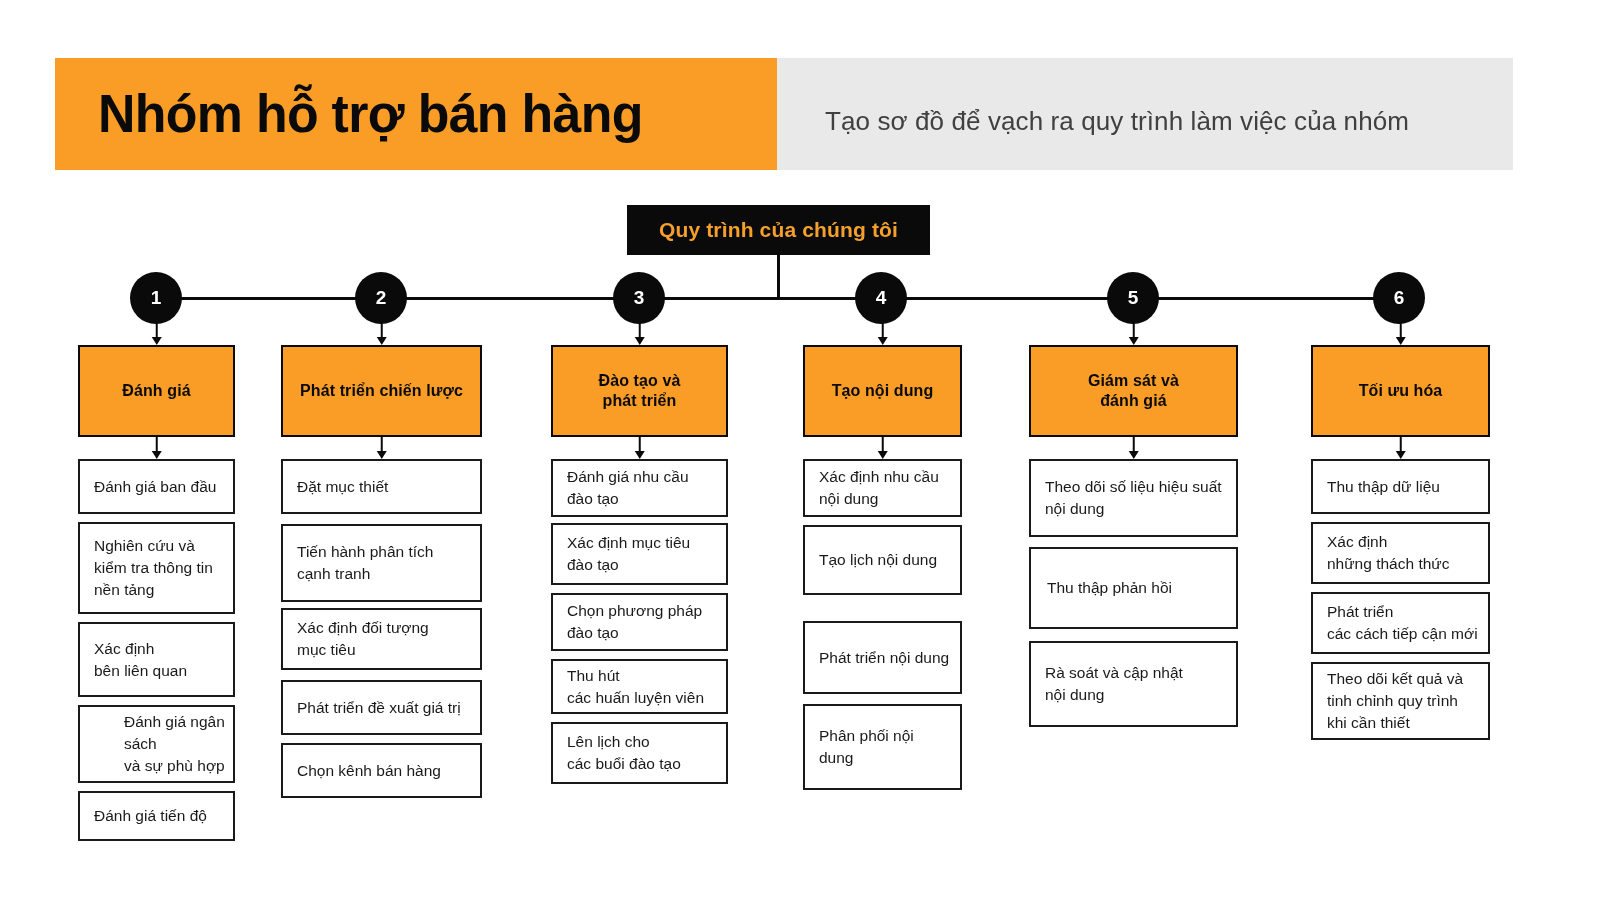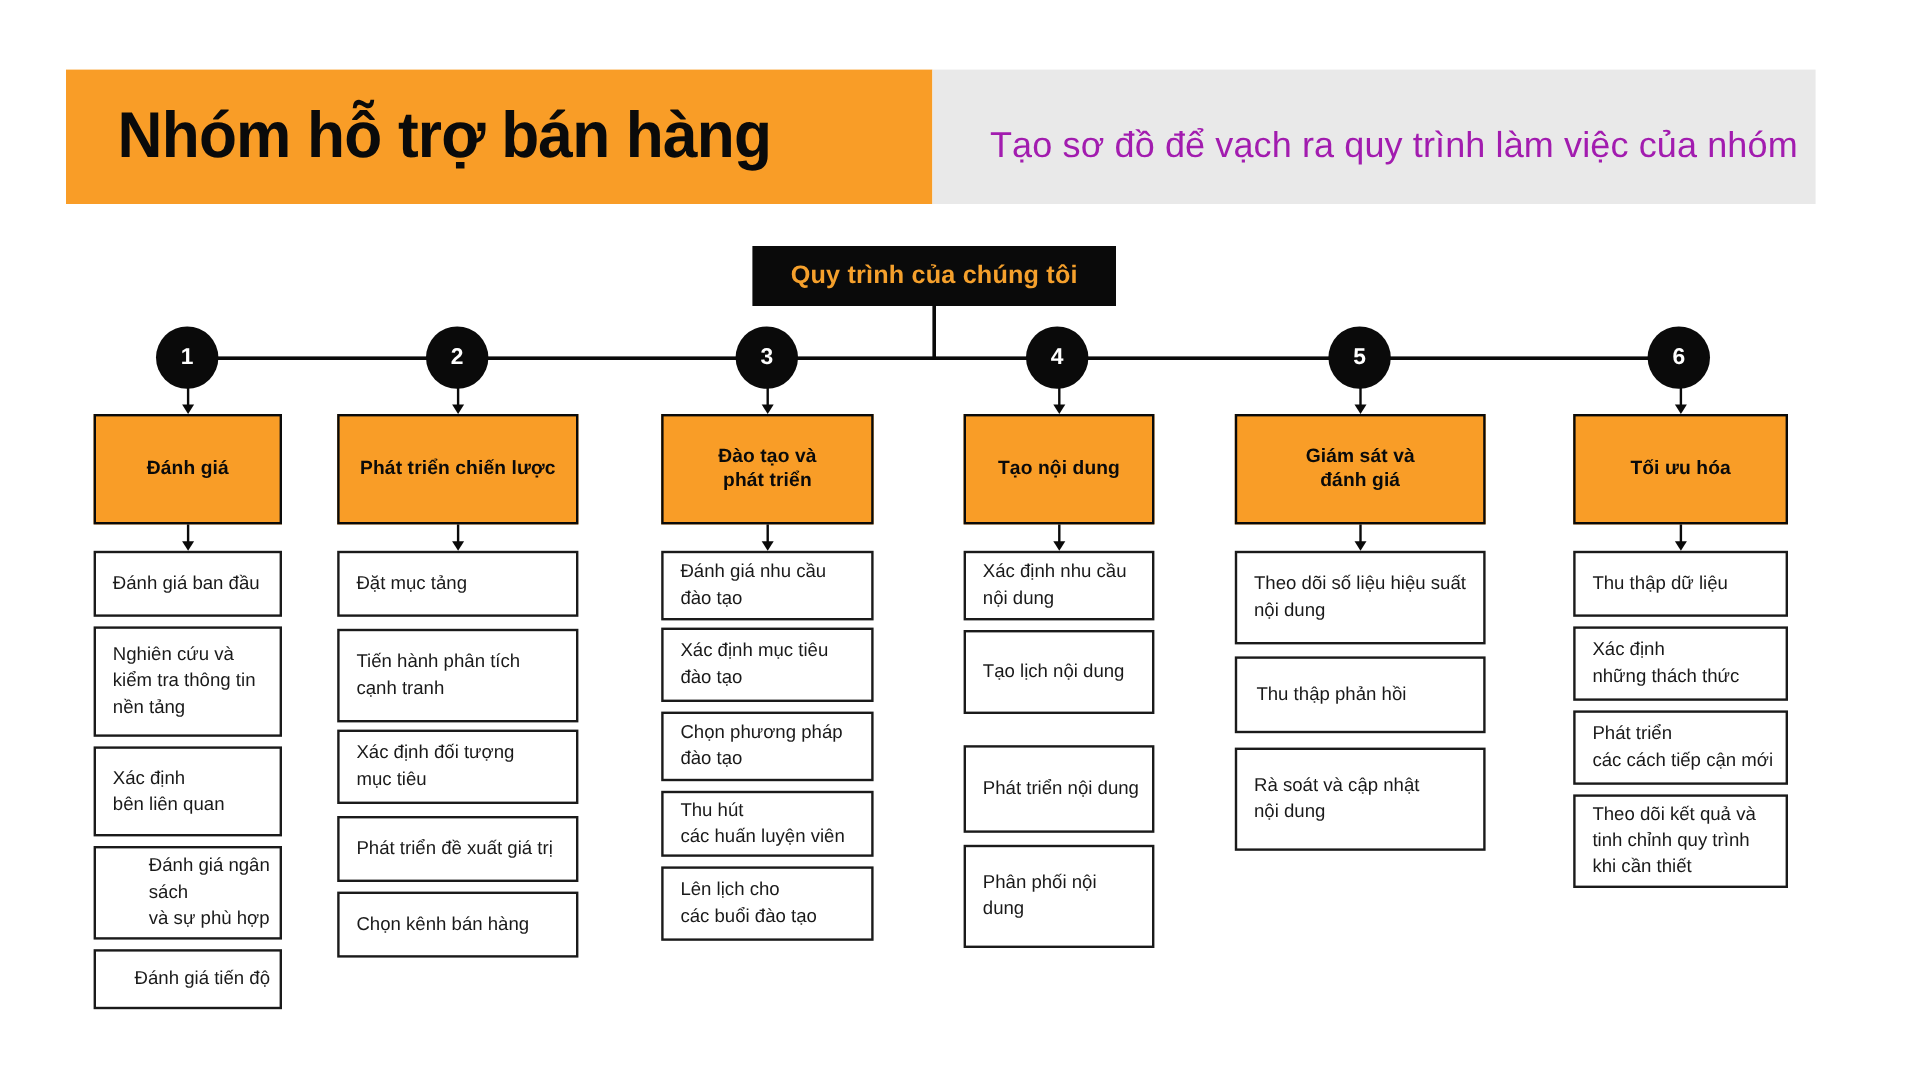--- a/index.html
+++ b/index.html
@@ -21,21 +21,21 @@
     font-size: 54px; font-weight: 800; color: #0a0a0a;
     letter-spacing: -0.7px; line-height: 1.02; white-space: nowrap;
     font-stretch: condensed;
     transform: scaleX(0.96); transform-origin: left center;
   }
   .subtitle-block {
     width: 736px; height: 112px; background: #e9e9e9;
     display: flex; align-items: center; padding-left: 48px;
   }
   .subtitle-text {
-    font-size: 30px; color: #a21caf; font-weight: 400; white-space: nowrap;
+    font-size: 26px; color: #404040; font-weight: 400; white-space: nowrap;
     letter-spacing: 0.1px;
     margin-top: 15px;
   }
 
   
   .root-box {
     position: absolute; left: 627px; top: 205px; width: 303px; height: 50px;
     background: #0a0a0a; display: flex; align-items: center; justify-content: center;
   }
   .root-label {
@@ -126,36 +126,36 @@
         </div>
         <div class="step-box" style="height: 92px; margin-top: 8px;">
           <div class="step-label">Nghiên cứu và<br>kiểm tra thông tin<br>nền tảng</div>
         </div>
         <div class="step-box" style="height: 75px; margin-top: 8px;">
           <div class="step-label">Xác định<br>bên liên quan</div>
         </div>
         <div class="step-box" style="height: 78px; margin-top: 8px; padding-left: 44px;">
           <div class="step-label">Đánh giá ngân sách<br>và sự phù hợp</div>
         </div>
-        <div class="step-box" style="height: 50px; margin-top: 8px; justify-content: flex-end;">
+        <div class="step-box" style="height: 50px; margin-top: 8px;">
           <div class="step-label">Đánh giá tiến độ</div>
         </div>
       </div>
       <div class="column" style="left: 281px; width: 201px; top: 323px;">
         <div class="drop-arrow" style="height: 22px;">
           <i></i>
         </div>
         <div class="cat-box" style="height: 92px;">
           <div class="cat-label">Phát triển chiến lược</div>
         </div>
         <div class="drop-arrow" style="height: 22px;">
           <i></i>
         </div>
         <div class="step-box" style="height: 55px; margin-top: 0px;">
-          <div class="step-label">Đặt mục tảng</div>
+          <div class="step-label">Đặt mục thiết</div>
         </div>
         <div class="step-box" style="height: 78px; margin-top: 10px;">
           <div class="step-label">Tiến hành phân tích<br>cạnh tranh</div>
         </div>
         <div class="step-box" style="height: 62px; margin-top: 6px;">
           <div class="step-label">Xác định đối tượng<br>mục tiêu</div>
         </div>
         <div class="step-box" style="height: 55px; margin-top: 10px;">
           <div class="step-label">Phát triển đề xuất giá trị</div>
         </div>
@@ -218,21 +218,21 @@
         </div>
         <div class="cat-box" style="height: 92px;">
           <div class="cat-label">Giám sát và<br>đánh giá</div>
         </div>
         <div class="drop-arrow" style="height: 22px;">
           <i></i>
         </div>
         <div class="step-box" style="height: 78px; margin-top: 0px;">
           <div class="step-label">Theo dõi số liệu hiệu suất<br>nội dung</div>
         </div>
-        <div class="step-box" style="height: 64px; margin-top: 10px; padding-left: 16px;">
+        <div class="step-box" style="height: 82px; margin-top: 10px; padding-left: 16px;">
           <div class="step-label">Thu thập phản hồi</div>
         </div>
         <div class="step-box" style="height: 86px; margin-top: 12px;">
           <div class="step-label">Rà soát và cập nhật<br>nội dung</div>
         </div>
       </div>
       <div class="column" style="left: 1311px; width: 179px; top: 323px;">
         <div class="drop-arrow" style="height: 22px;">
           <i></i>
         </div>

